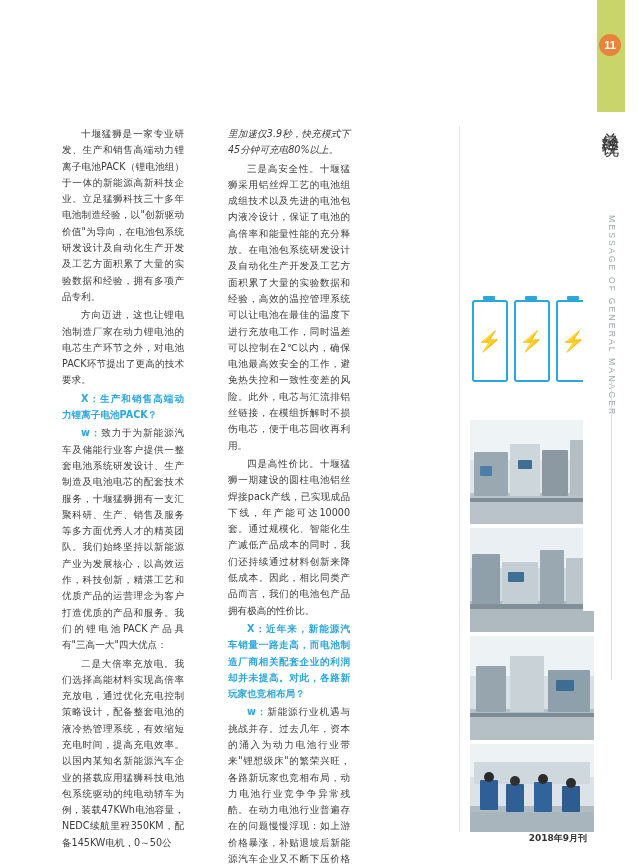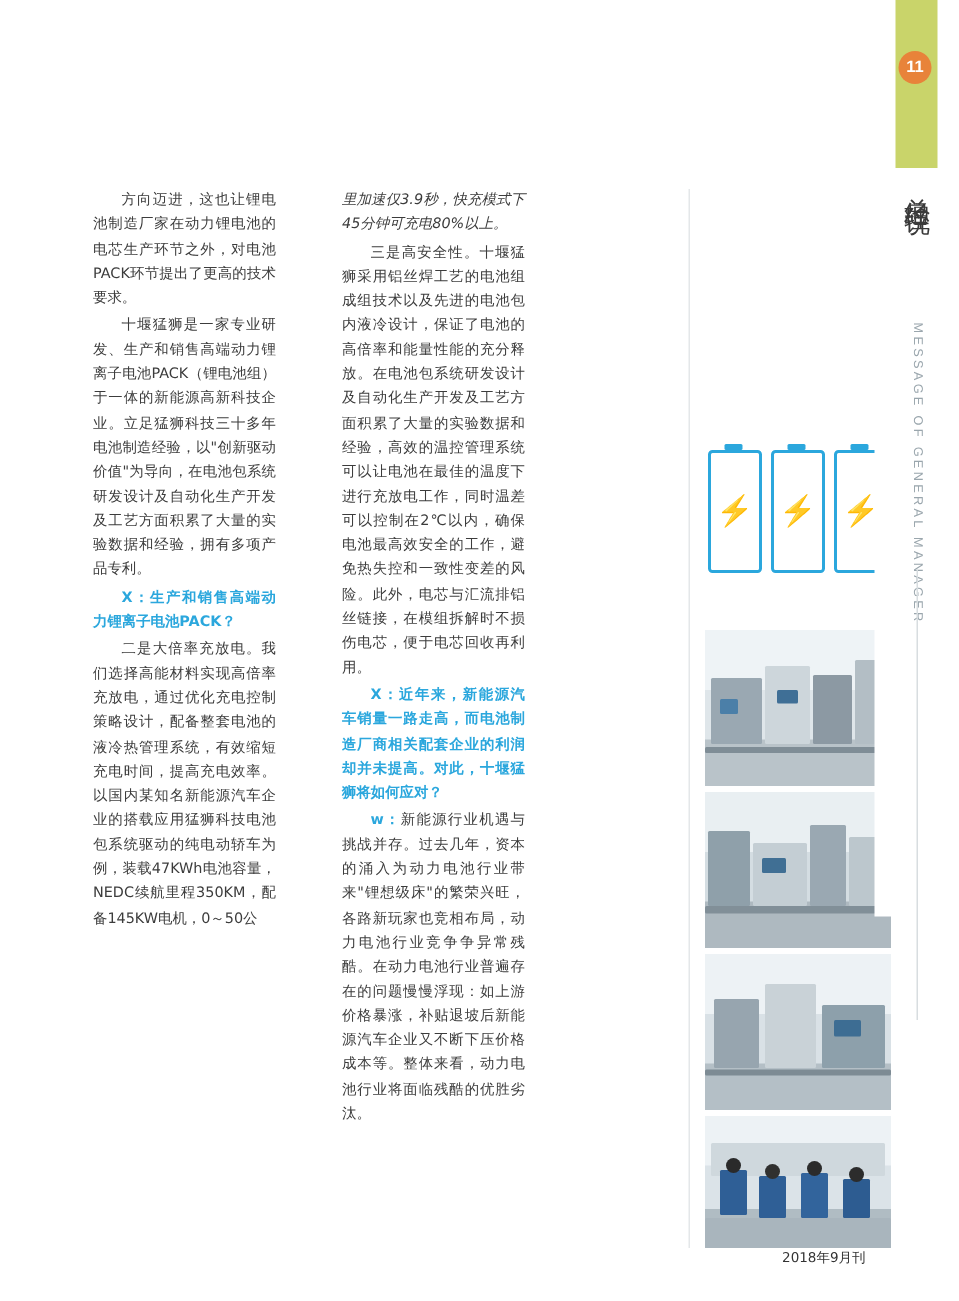--- a/index.html
+++ b/index.html
@@ -160,55 +160,57 @@
   .photo-3 { left: 470px; top: 636px; width: 124px; height: 104px; }
   .photo-4 { left: 470px; top: 744px; width: 124px; height: 88px; }
 
   .ph-sky    { position:absolute; left:0; top:0; right:0; height:38%; }
   .ph-floor  { position:absolute; left:0; right:0; bottom:0; height:30%; }
   .m-box { position: absolute; border-radius: 1px; }
 
   
   .footer-date {
     position: absolute;
-    right: 62px;
+    right: 52px;
     bottom: 22px;
     font-size: 9px;
     color: #333;
     font-family: "DejaVu Sans", sans-serif;
-    font-weight: normal;
+    font-weight: bold;
   }
 
   .vline {
     position: absolute;
     left: 459px;
     top: 126px;
     width: 1px;
     height: 706px;
     background: #e4e7e9;
   }
 </style>
 </head>
 <body>
 
 <div class="page">
 
   <div class="vline"></div>
 
   <div class="col col-1">
+    <p>十堰猛狮是一家专业研发、生产和销售高端动力锂离子电池PACK（锂电池组）于一体的新能源高新科技企业。立足猛狮科技三十多年电池制造经验，以"创新驱动价值"为导向，在电池包系统研发设计及自动化生产开发及工艺方面积累了大量的实验数据和经验，拥有多项产品专利。</p>
     <p>方向迈进，这也让锂电池制造厂家在动力锂电池的电芯生产环节之外，对电池PACK环节提出了更高的技术要求。</p>
-    <p>十堰猛狮是一家专业研发、生产和销售高端动力锂离子电池PACK（锂电池组）于一体的新能源高新科技企业。立足猛狮科技三十多年电池制造经验，以"创新驱动价值"为导向，在电池包系统研发设计及自动化生产开发及工艺方面积累了大量的实验数据和经验，拥有多项产品专利。</p>
     <p class="q">X：生产和销售高端动力锂离子电池PACK？</p>
+    <p><span class="a-mark">w：</span><span>致力于为新能源汽车及储能行业客户提供一整套电池系统研发设计、生产制造及电池电芯的配套技术服务，十堰猛狮拥有一支汇聚科研、生产、销售及服务等多方面优秀人才的精英团队。我们始终坚持以新能源产业为发展核心，以高效运作，科技创新，精湛工艺和优质产品的运营理念为客户打造优质的产品和服务。我们的锂电池PACK产品具有"三高一大"四大优点：</span></p>
     <p>二是大倍率充放电。我们选择高能材料实现高倍率充放电，通过优化充电控制策略设计，配备整套电池的液冷热管理系统，有效缩短充电时间，提高充电效率。以国内某知名新能源汽车企业的搭载应用猛狮科技电池包系统驱动的纯电动轿车为例，装载47KWh电池容量，NEDC续航里程350KM，配备145KW电机，0～50公</p>
   </div>
 
   <div class="col col-2">
     <p class="noindent">里加速仅3.9秒，快充模式下45分钟可充电80%以上。</p>
     <p>三是高安全性。十堰猛狮采用铝丝焊工艺的电池组成组技术以及先进的电池包内液冷设计，保证了电池的高倍率和能量性能的充分释放。在电池包系统研发设计及自动化生产开发及工艺方面积累了大量的实验数据和经验，高效的温控管理系统可以让电池在最佳的温度下进行充放电工作，同时温差可以控制在2℃以内，确保电池最高效安全的工作，避免热失控和一致性变差的风险。此外，电芯与汇流排铝丝链接，在模组拆解时不损伤电芯，便于电芯回收再利用。</p>
-    <p class="q">X：近年来，新能源汽车销量一路走高，而电池制造厂商相关配套企业的利润却并未提高。对此，十堰猛狮将如何应对？</p>
+    <p>四是高性价比。十堰猛狮一期建设的圆柱电池铝丝焊接pack产线，已实现成品下线，年产能可达10000套。通过规模化、智能化生产减低产品成本的同时，我们还持续通过材料创新来降低成本。因此，相比同类产品而言，我们的电池包产品拥有极高的性价比。</p>
+    <p class="q">X：近年来，新能源汽车销量一路走高，而电池制造厂商相关配套企业的利润却并未提高。对此，各路新玩家也竞相布局？</p>
     <p><span class="a-mark">w：</span><span>新能源行业机遇与挑战并存。过去几年，资本的涌入为动力电池行业带来"锂想级床"的繁荣兴旺，各路新玩家也竞相布局，动力电池行业竞争争异常残酷。在动力电池行业普遍存在的问题慢慢浮现：如上游价格暴涨，补贴退坡后新能源汽车企业又不断下压价格成本等。整体来看，动力电池行业将面临残酷的优胜劣汰。</span></p>
 
   </div>
 
   <div class="battery-art">
     <div class="battery b1">
         <div class="bolt">⚡</div>
       </div>
     <div class="battery b2">
         <div class="bolt">⚡</div>

